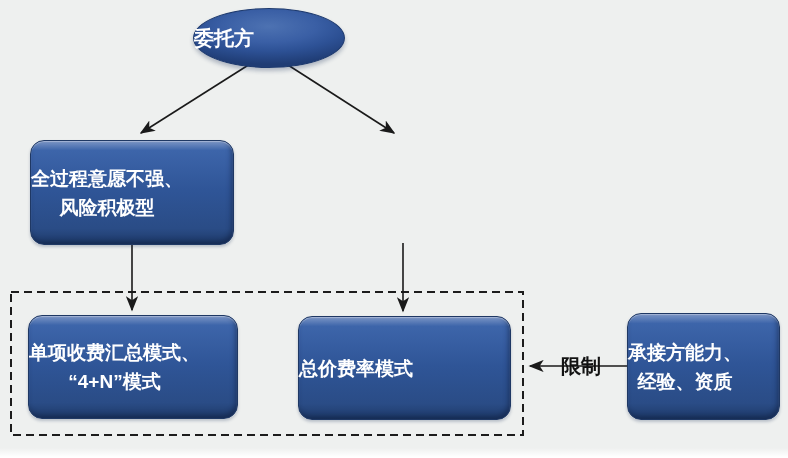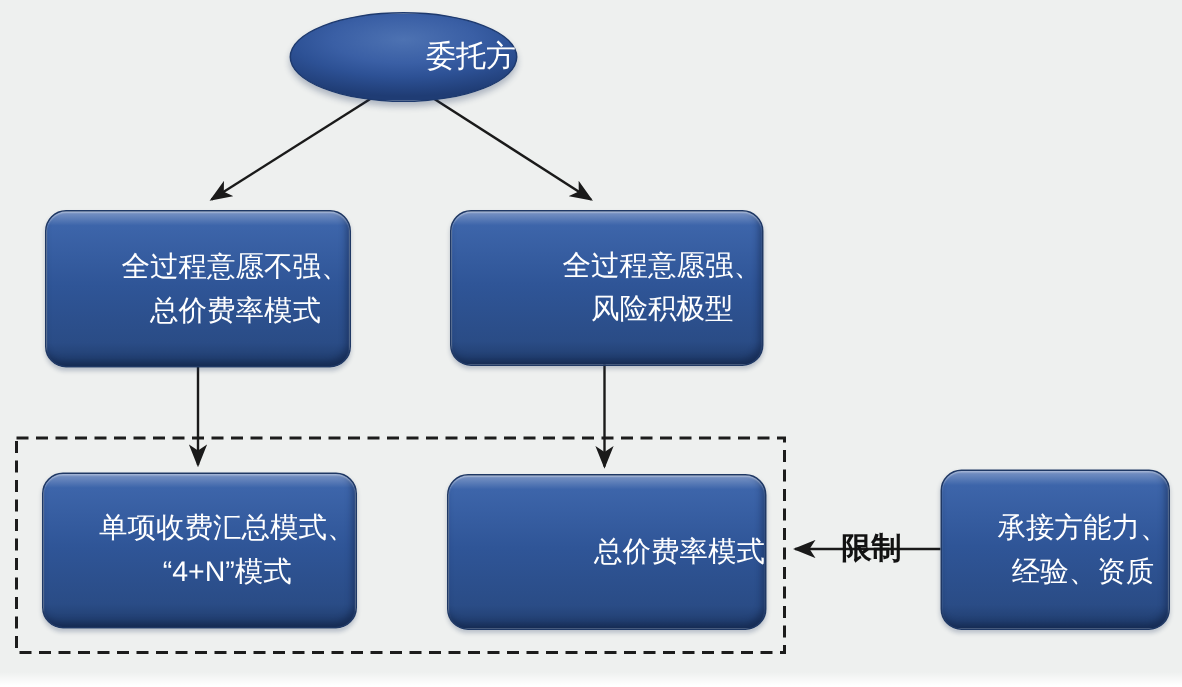--- a/index.html
+++ b/index.html
@@ -30,24 +30,24 @@
     position: absolute;
     left: 0;
     top: 0;
     width: 788px;
     height: 458px;
   }
   .node {
     position: absolute;
     display: flex;
     align-items: center;
-    justify-content: flex-end;
+    justify-content: flex-start;
     text-align: center;
     color: #ffffff;
-    font-weight: normal;
+    font-weight: bold;
     font-size: 19px;
     line-height: 29px;
     white-space: pre-line;
     border-radius: 14px;
     background: linear-gradient(180deg, #7c96c6 0%, #3d65aa 9%, #2f5597 48%, #2a4c86 85%, #1d3贝864 100%);
     
   }
   .rect-node {
     background: linear-gradient(180deg, #7c96c6 0%, #3d65aa 9%, #2f5597 48%, #2a4c86 85%, #1e3a69 100%);
     border: 1px solid #1f3864;
@@ -106,27 +106,23 @@
 
     <line x1="627" y1="366" x2="530" y2="366" stroke="#1a1a1a" stroke-width="1.6" marker-end="url(#arrow)"></line>
   </svg>
 
   <div class="node ellipse-node node-client">
     <span>委托方</span>
   </div>
 
   <div class="node rect-node node-conservative">
     <span>全过程意愿不强、
-总价费率模式</span>
+风险积极型</span>
   </div>
 
-  <div class="node rect-node node-aggressive">
-    <span>全过程意愿强、
-风险积极型</span>
-  </div>
 
   <div class="node rect-node node-itemized">
     <span>单项收费汇总模式、
 “4+N”模式</span>
   </div>
 
   <div class="node rect-node node-lumpsum">
     <span>总价费率模式</span>
   </div>
 

